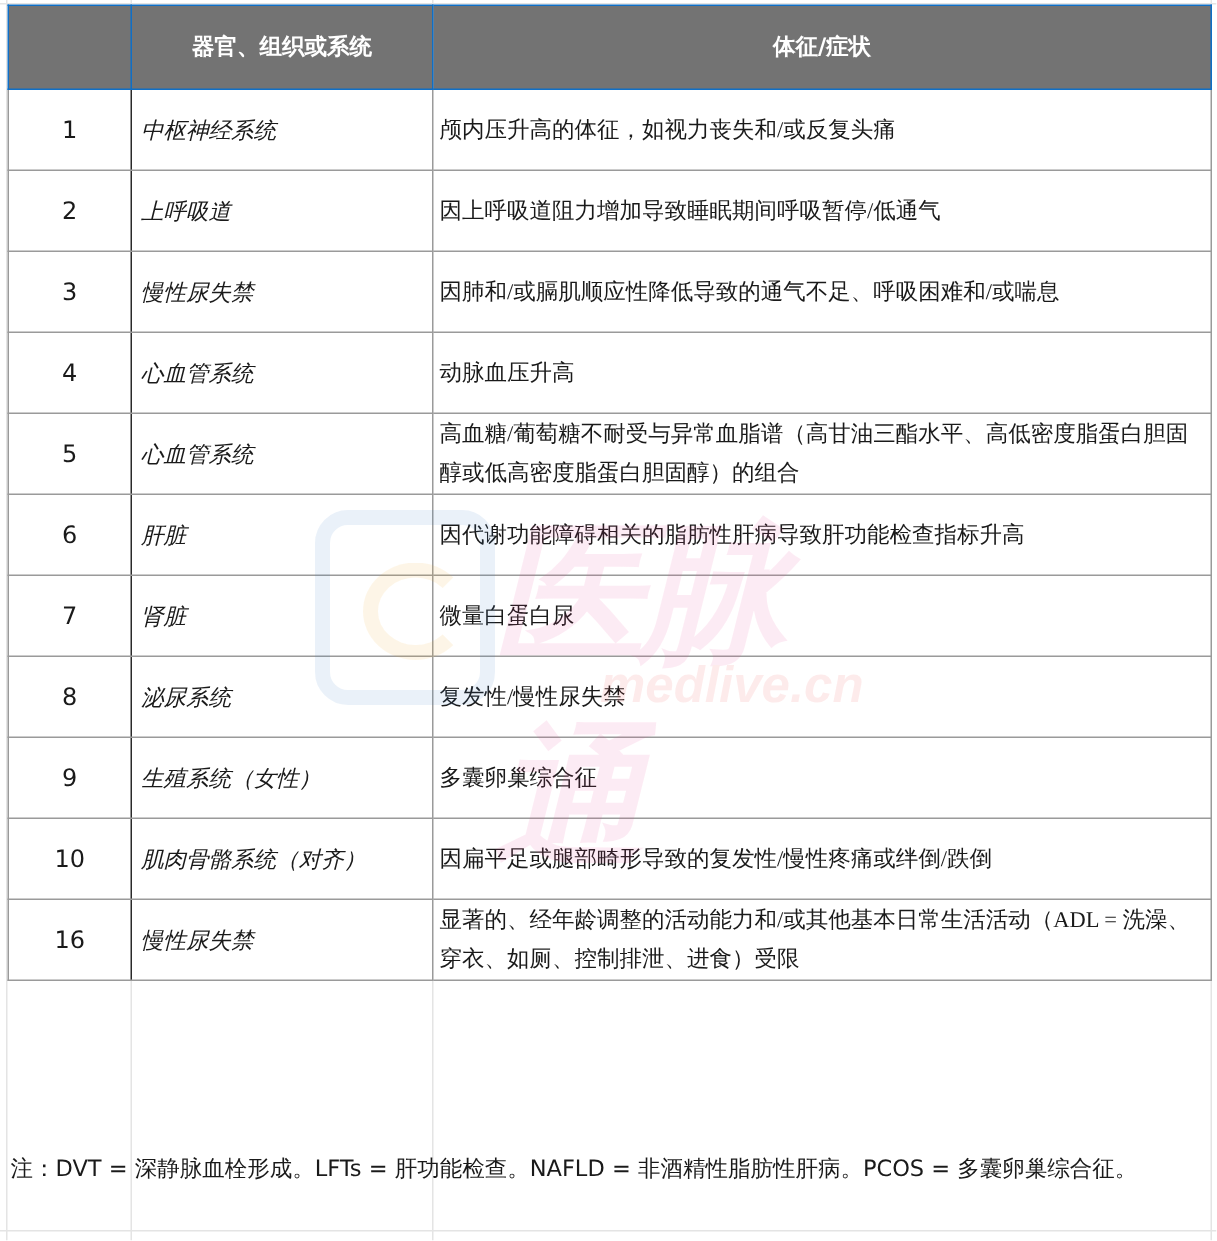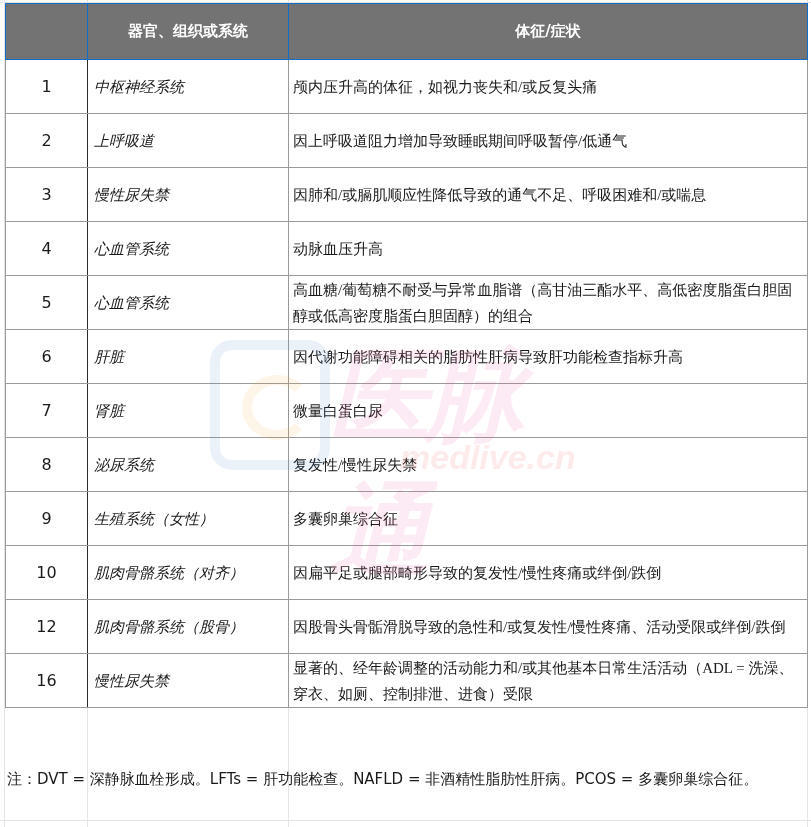--- a/index.html
+++ b/index.html
@@ -91,25 +91,20 @@
         <td class="num">9</td>
         <td class="organ">生殖系统（女性）</td>
         <td class="sym">多囊卵巢综合征</td>
       </tr>
     <tr>
         <td class="num">10</td>
         <td class="organ">肌肉骨骼系统（对齐）</td>
         <td class="sym">因扁平足或腿部畸形导致的复发性/慢性疼痛或绊倒/跌倒</td>
       </tr>
     <tr>
-        <td class="num">12</td>
-        <td class="organ">肌肉骨骼系统（股骨）</td>
-        <td class="sym">因股骨头骨骺滑脱导致的急性和/或复发性/慢性疼痛、活动受限或绊倒/跌倒</td>
-      </tr>
-    <tr>
         <td class="num">16</td>
         <td class="organ">慢性尿失禁</td>
         <td class="sym">显著的、经年龄调整的活动能力和/或其他基本日常生活活动（ADL = 洗澡、穿衣、如厕、控制排泄、进食）受限</td>
       </tr>
   </tbody>
 </table>
 
 <div class="note">注：DVT = 深静脉血栓形成。LFTs = 肝功能检查。NAFLD = 非酒精性脂肪性肝病。PCOS = 多囊卵巢综合征。</div>
 
 <div class="watermark">

